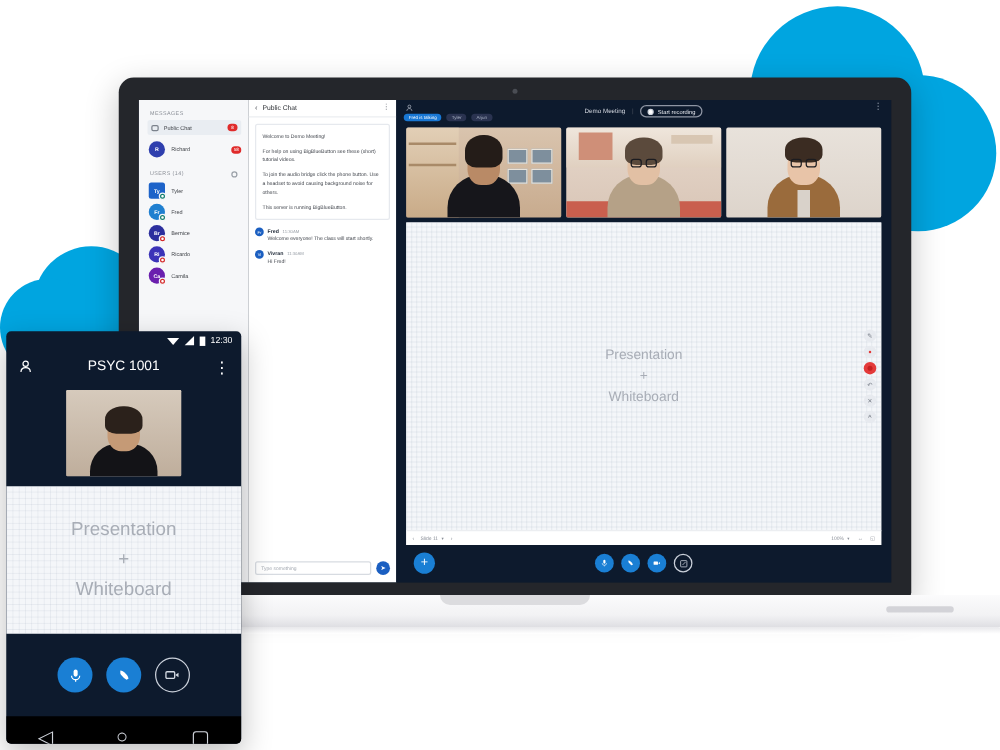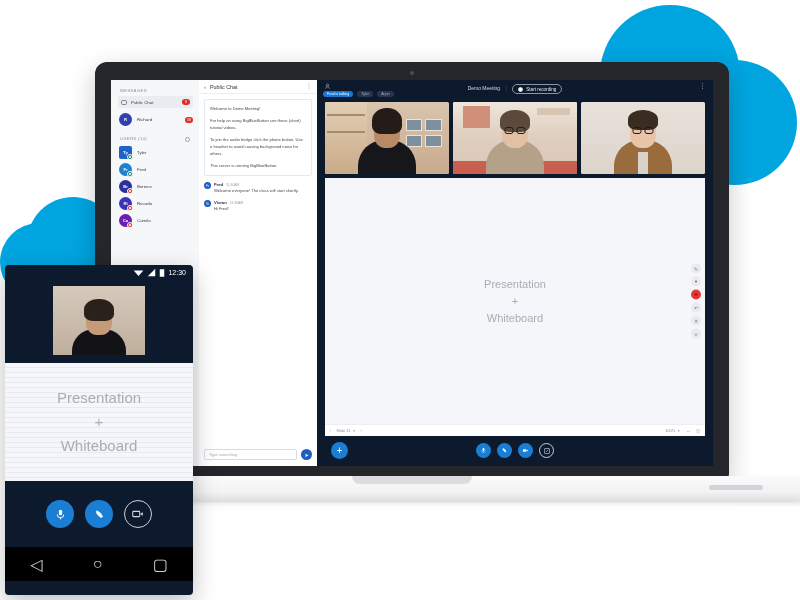--- a/index.html
+++ b/index.html
@@ -546,20 +546,28 @@
       </svg>
       <svg width="9" height="9" viewBox="0 0 12 12">
         <path d="M11 1 L11 11 L1 11 Z" fill="#fff"></path>
       </svg>
       <svg width="6" height="10" viewBox="0 0 8 12">
         <rect x="1" y="1" width="6" height="10" fill="#fff"></rect>
       </svg>
       <span>12:30</span>
     </div>
 
+    <div class="ph-hdr">
+      <svg width="13" height="13" viewBox="0 0 16 16">
+        <circle cx="8" cy="5" r="2.6" fill="none" stroke="#fff" stroke-width="1.2"></circle>
+        <path d="M3.4 13c0-2.6 2-4.2 4.6-4.2s4.6 1.6 4.6 4.2" fill="none" stroke="#fff" stroke-width="1.2"></path>
+      </svg>
+      <span class="ph-title">PSYC 1001</span>
+      <span style="font-size:13px;color:#fff;">⋮</span>
+    </div>
 
     <div class="ph-cam">
       <div style="position:absolute;left:0;top:0;width:100%;height:100%;background:linear-gradient(180deg,#d6cabc,#bfae9c)"></div>
       <div style="position:absolute;left:50%;bottom:0;transform:translateX(-50%);width:54px;height:26px;border-radius:22px 22px 0 0;background:#131317"></div>
       <div style="position:absolute;left:50%;bottom:20px;transform:translateX(-50%);width:26px;height:29px;border-radius:46% 46% 42% 42%;background:#c59a76"></div>
       <div style="position:absolute;left:50%;bottom:34px;transform:translateX(-50%);width:30px;height:22px;border-radius:48% 48% 30% 30%;background:#2b211b"></div>
     </div>
 
     <div class="ph-wb">
       <div class="ph-wb-text">

